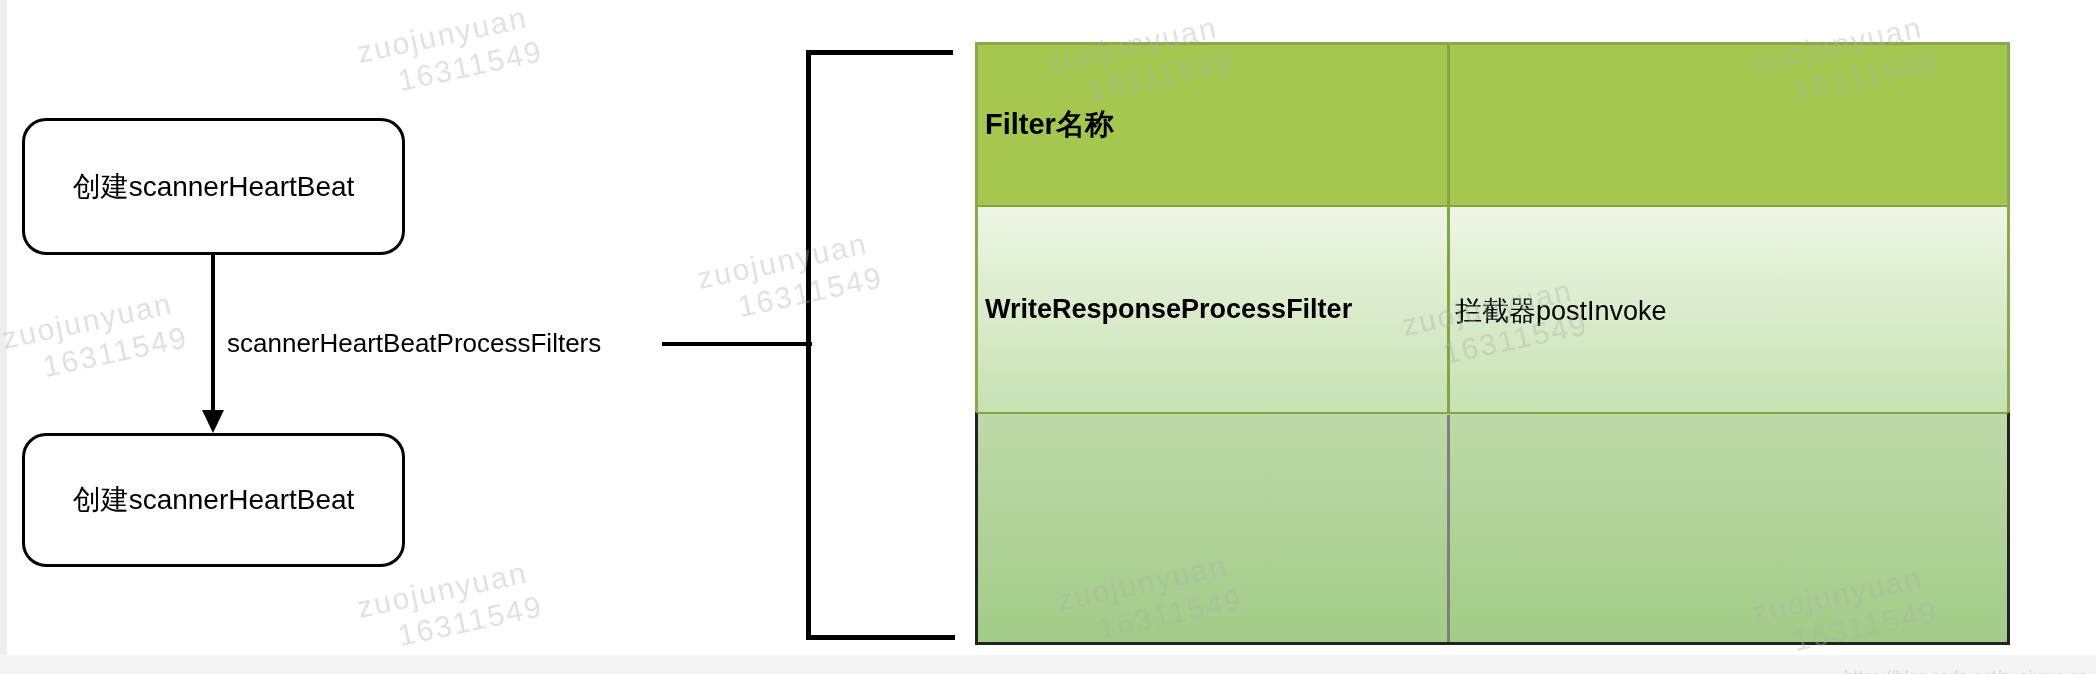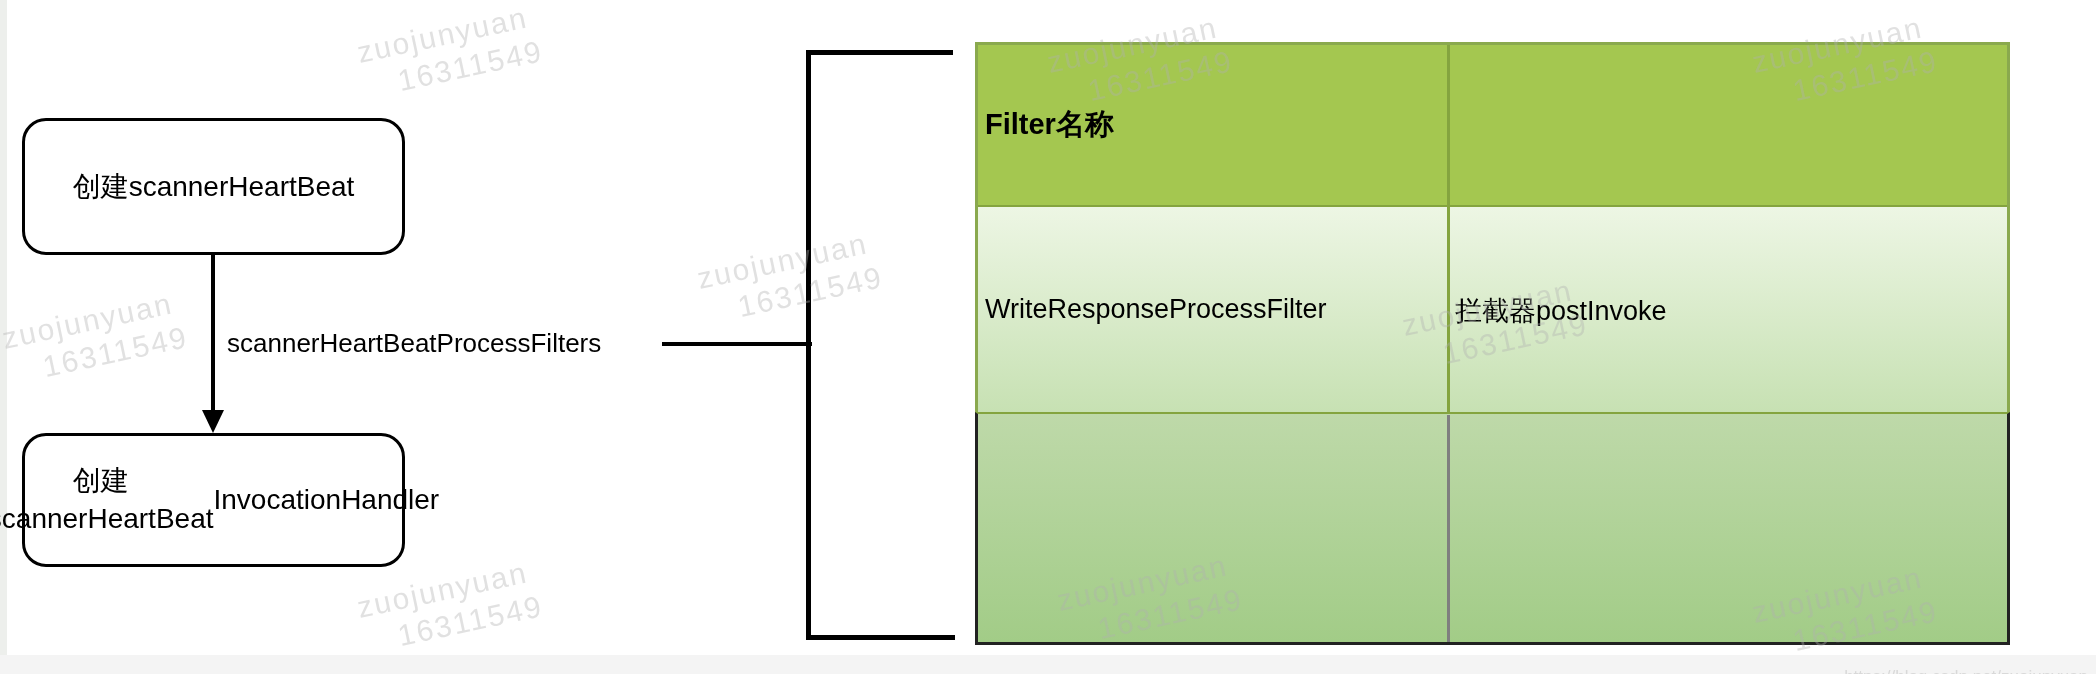--- a/index.html
+++ b/index.html
@@ -16,21 +16,21 @@
   .left-strip {
     position: absolute; left: 0; top: 0; width: 7px; height: 674px;
     background: var(--left-strip, #edefec);
   }
   
   .flow-node {
     position: absolute;
     border: 3px solid #000;
     border-radius: 24px;
     background: #fff;
-    display: flex; flex-direction: row;
+    display: flex; flex-direction: column;
     align-items: center; justify-content: center;
     font-size: 28px; line-height: 38px;
     text-align: center;
     box-sizing: border-box;
     z-index: 10;
   }
   #node1 { left: 22px; top: 118px; width: 383px; height: 137px; }
   #node2 { left: 22px; top: 433px; width: 383px; height: 134px; }
   
   .arrow-line {
@@ -99,21 +99,21 @@
   .t-cell {
     position: absolute;
     display: flex; align-items: center;
     font-size: 27px;
     z-index: 6;
     white-space: nowrap;
   }
   .t-cell.th { font-weight: bold; font-size: 29px; }
   #th1 { left: 10px;  top: 3px;   width: 455px; height: 160px; }
   #th2 { left: 480px; top: 3px;   width: 545px; height: 160px; }
-  #c11 { left: 10px;  top: 165px; width: 455px; height: 205px; }
+  #c11 { left: 10px;  top: 165px; width: 455px; height: 205px; font-weight: bold; }
   #c12 { left: 480px; top: 166px; width: 545px; height: 205px; }
   #c21 { left: 10px;  top: 370px; width: 455px; height: 233px; }
   #c22 { left: 480px; top: 370px; width: 545px; height: 233px; }
   #c22 span { transform: translateY(-31px); }
   
   .wm {
     position: absolute;
     transform: translate(-50%, -50%) rotate(-12deg);
     color: var(--watermark, rgba(175,175,175,0.38));
     font-size: 30px; line-height: 36px; letter-spacing: 2px;
@@ -140,21 +140,20 @@
 
   <div class="flow-node" id="node1">
     <span>创建scannerHeartBeat</span>
   </div>
 
   <div class="arrow-line"></div>
   <div class="arrow-head"></div>
 
   <div class="flow-node" id="node2">
     <span>创建scannerHeartBeat</span>
-    <span>InvocationHandler</span>
   </div>
 
   <div class="edge-label">scannerHeartBeatProcessFilters</div>
   <div class="bracket-mid-arm"></div>
   <div class="bracket-vertical"></div>
   <div class="bracket-top-arm"></div>
   <div class="bracket-bot-arm"></div>
 
   <div class="filters-table">
     <div class="t-head"></div>

